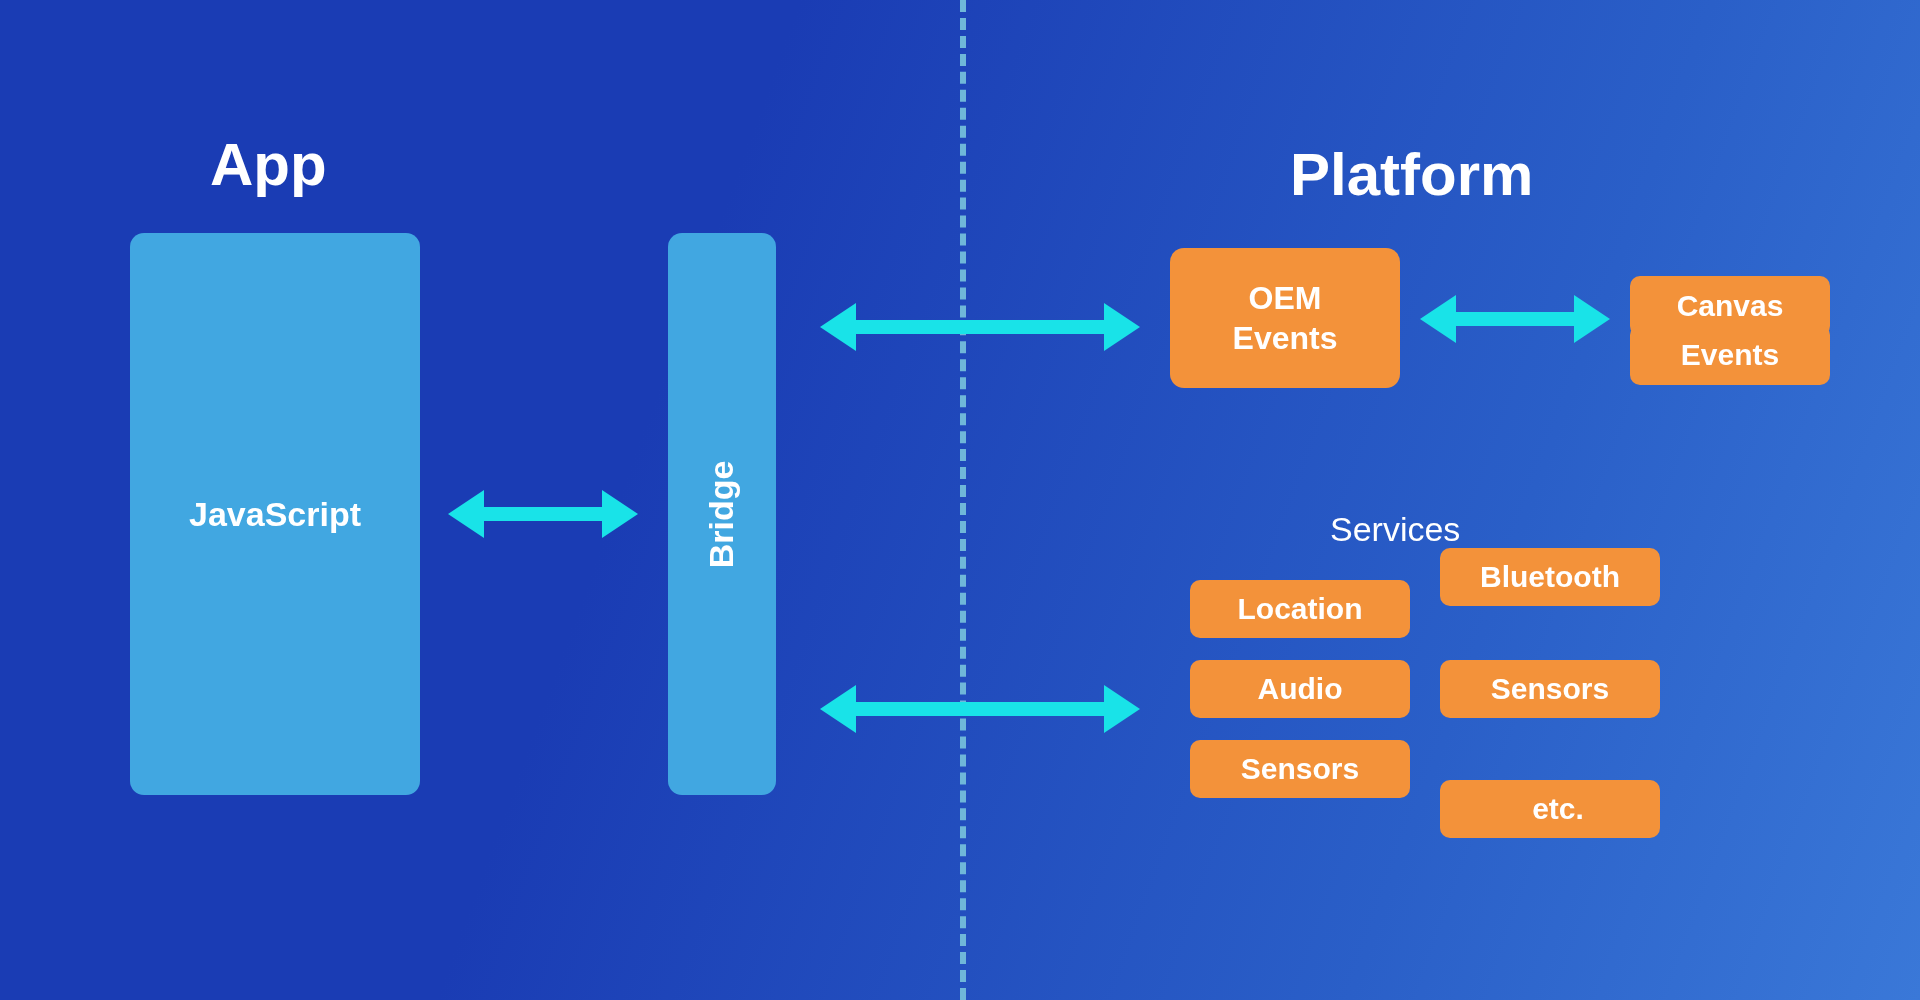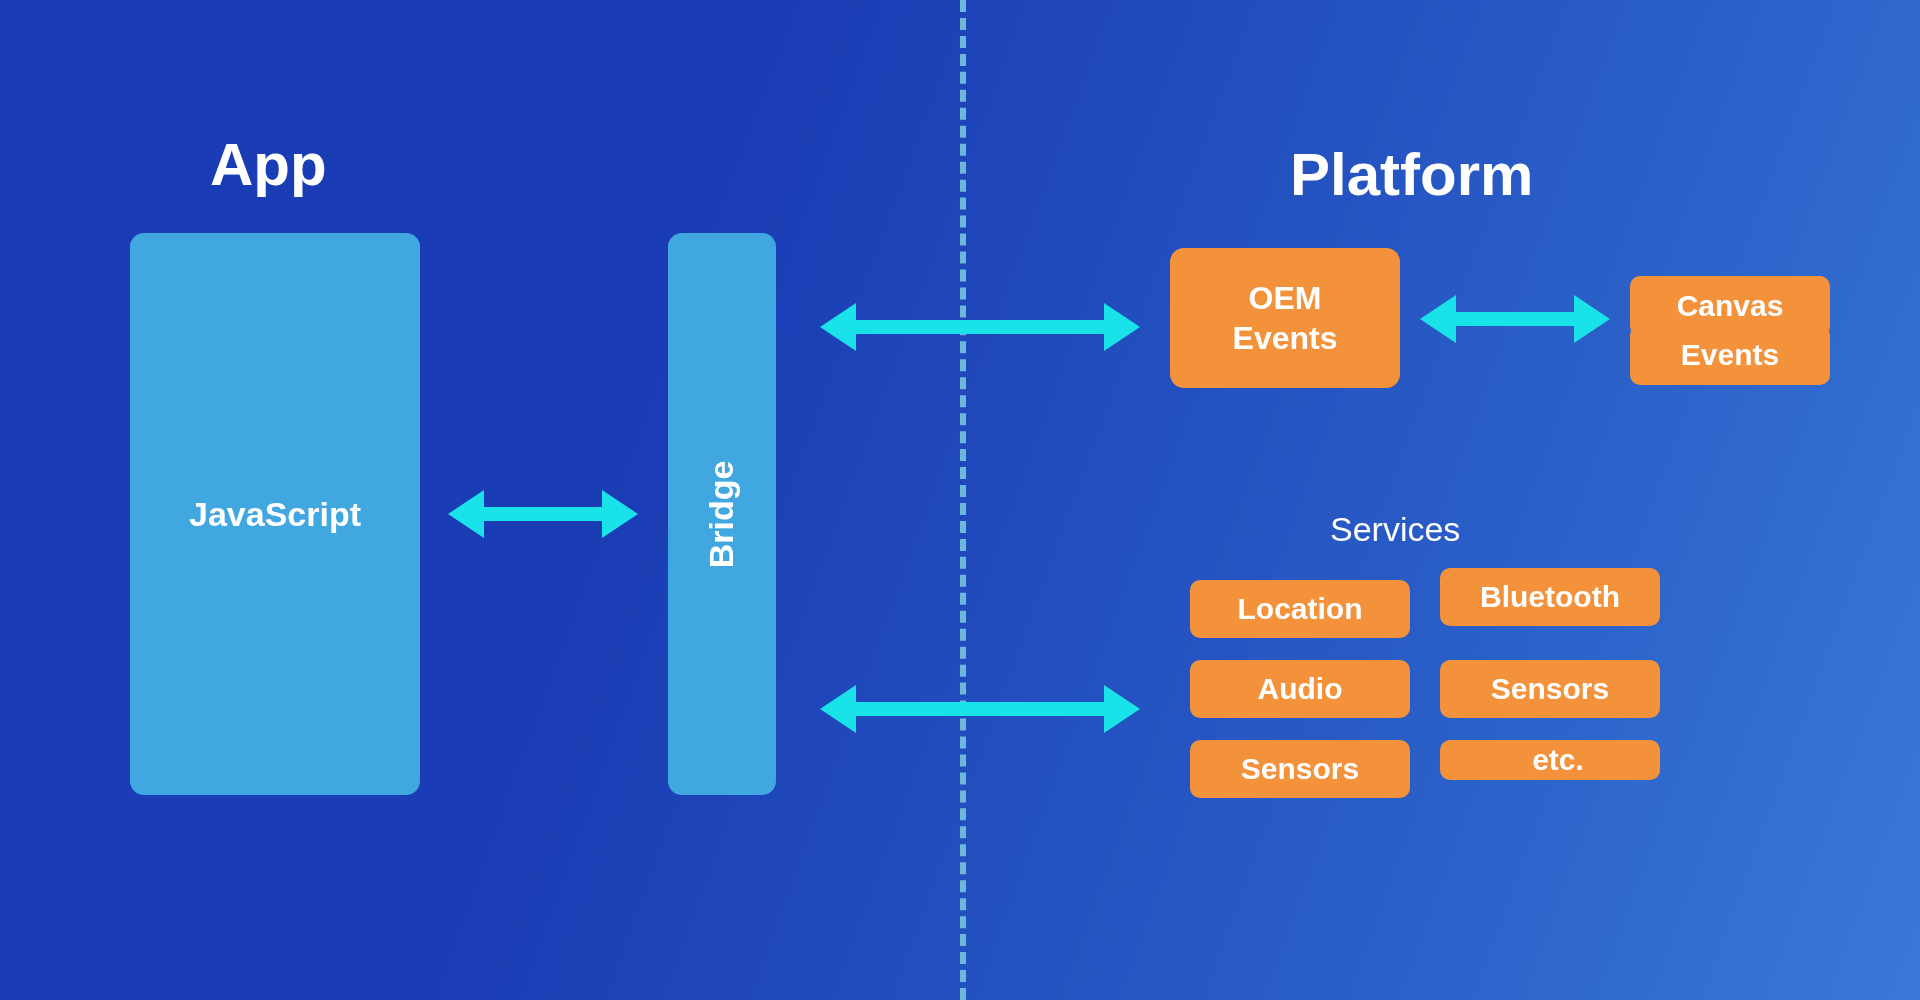--- a/index.html
+++ b/index.html
@@ -131,27 +131,27 @@
 
 <div class="box orange box-sm" style="left:1630px; top:325px; width:200px; height:60px;">
   <span>Events</span>
 </div>
 
 <div class="services-title" style="left:1330px; top:510px;">Services</div>
 
 <div class="box orange box-sm" style="left:1190px; top:580px; width:220px; height:58px;">
   <span>Location</span>
 </div>
-<div class="box orange box-sm" style="left:1440px; top:568px; width:220px; height:58px;">
+<div class="box orange box-sm" style="left:1440px; top:548px; width:220px; height:58px;">
   <span>Bluetooth</span>
 </div>
 <div class="box orange box-sm" style="left:1190px; top:660px; width:220px; height:58px;">
   <span>Audio</span>
 </div>
 <div class="box orange box-sm" style="left:1440px; top:660px; width:220px; height:58px;">
   <span>Sensors</span>
 </div>
 <div class="box orange box-sm" style="left:1190px; top:740px; width:220px; height:58px;">
   <span>Sensors</span>
 </div>
-<div class="box orange box-sm" style="left:1440px; top:740px; width:220px; height:40px;padding-left:16px;">
+<div class="box orange box-sm" style="left:1440px; top:780px; width:220px; height:58px;padding-left:16px;">
   <span>etc.</span>
 </div>
 
 </body></html>

